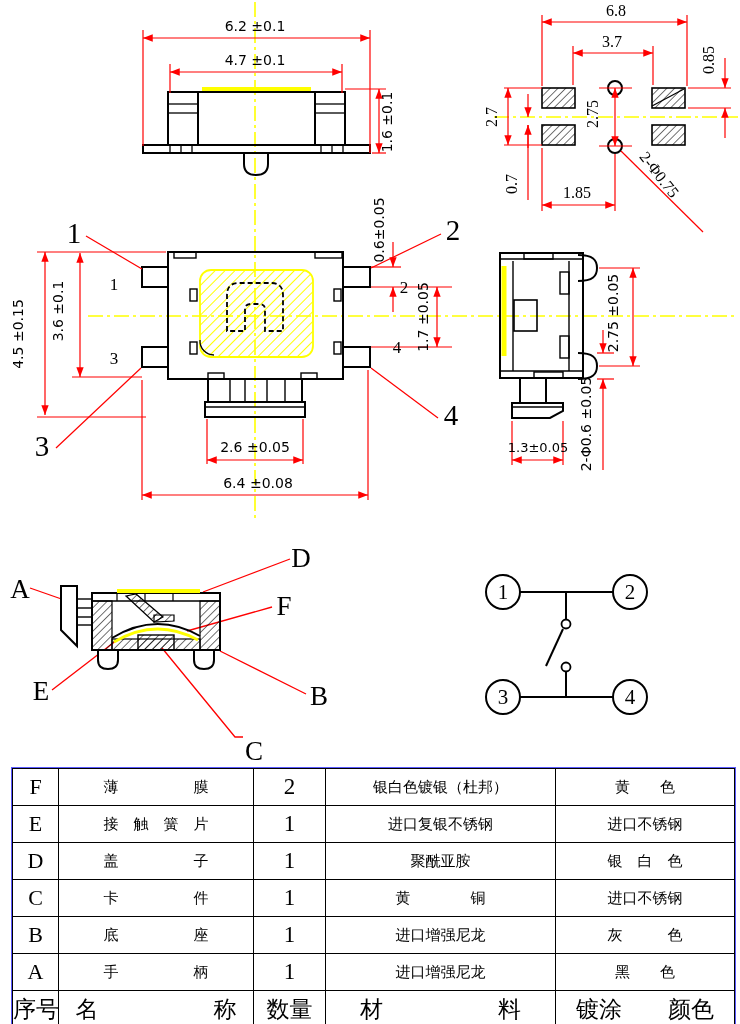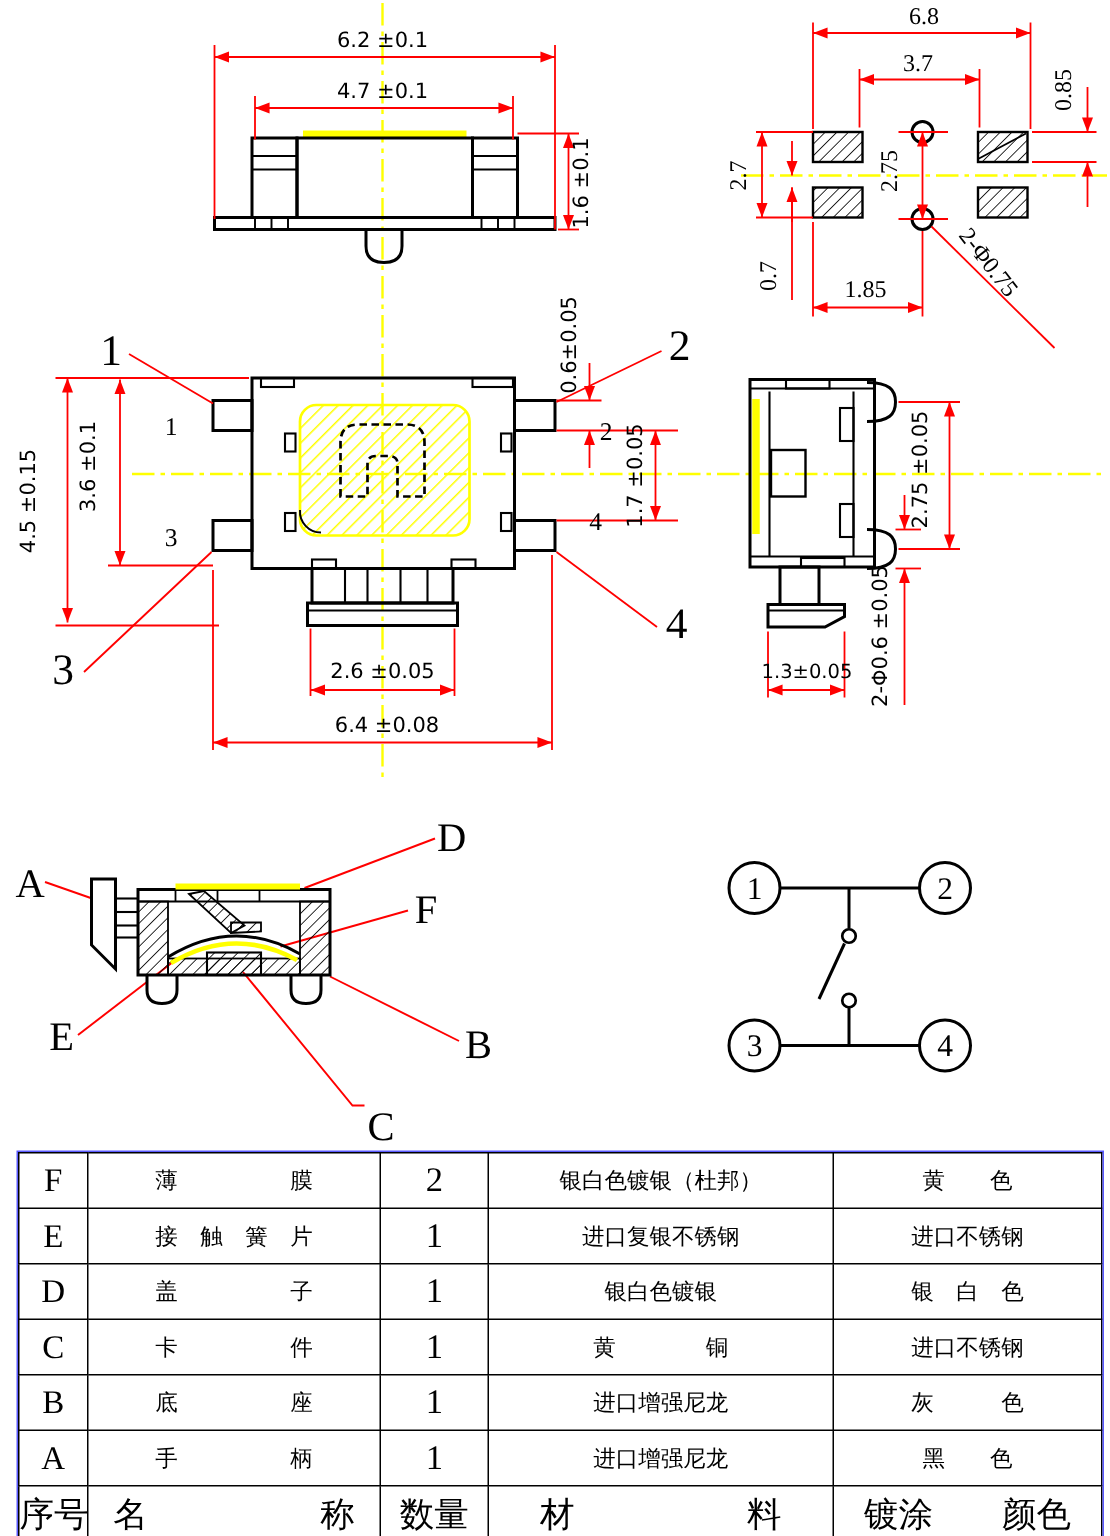--- a/index.html
+++ b/index.html
@@ -312,21 +312,21 @@
       <td class="no">E</td>
       <td>接　触　簧　片</td>
       <td class="qty">1</td>
       <td>进口复银不锈钢</td>
       <td>进口不锈钢</td>
     </tr>
     <tr>
       <td class="no">D</td>
       <td>盖　　　　　子</td>
       <td class="qty">1</td>
-      <td>银白色镀银</td>
+      <td>聚酰亚胺</td>
       <td>银　白　色</td>
     </tr>
     <tr>
       <td class="no">C</td>
       <td>卡　　　　　件</td>
       <td class="qty">1</td>
       <td>黄　　　　铜</td>
       <td>进口不锈钢</td>
     </tr>
     <tr>

